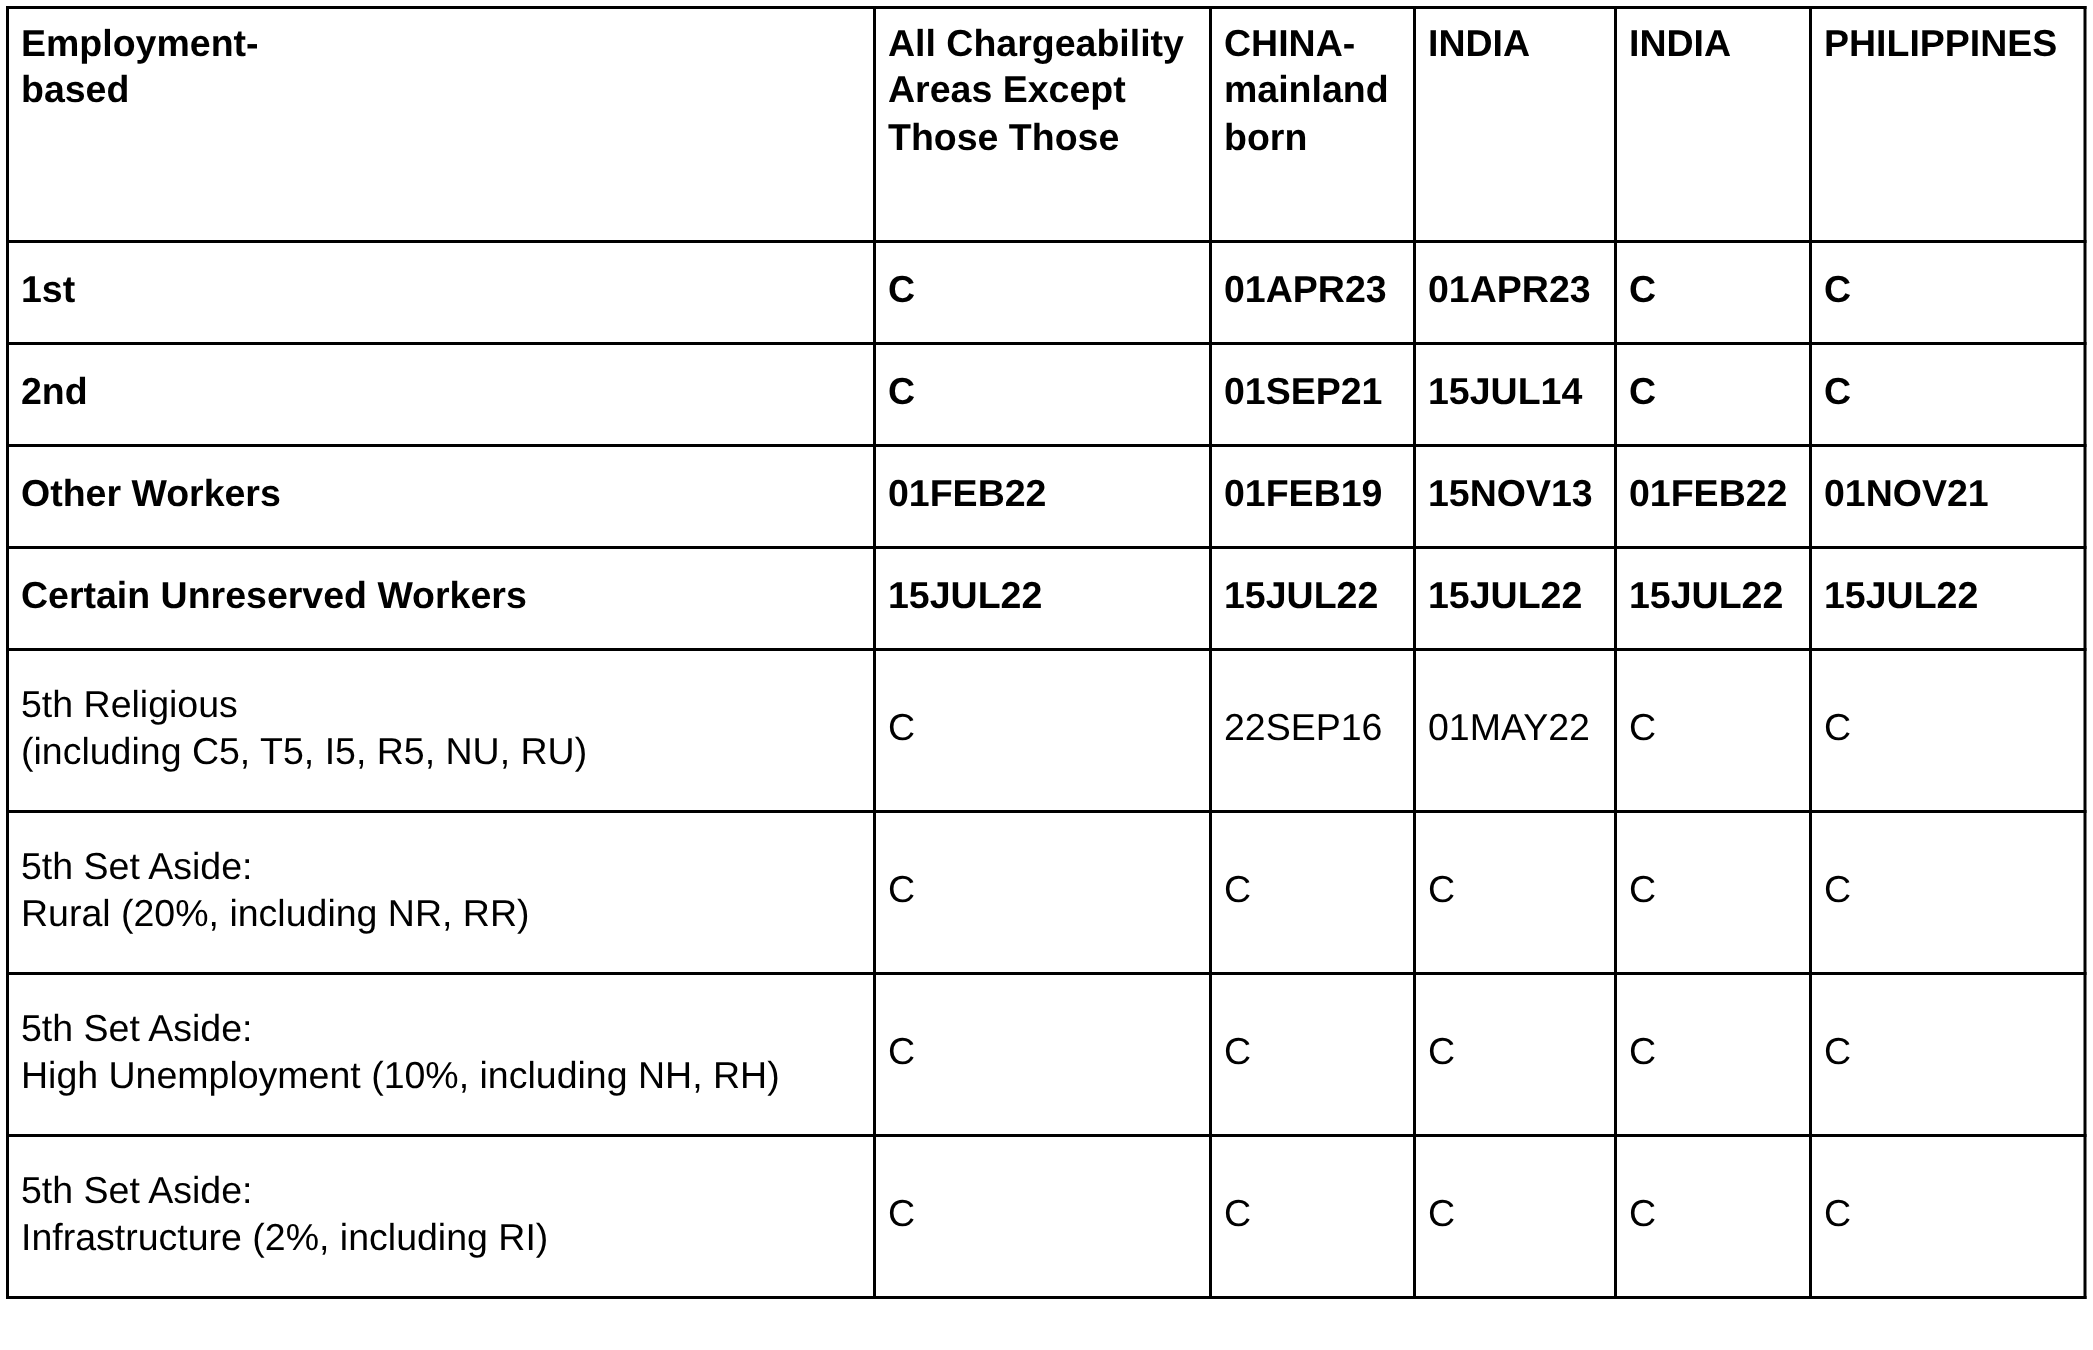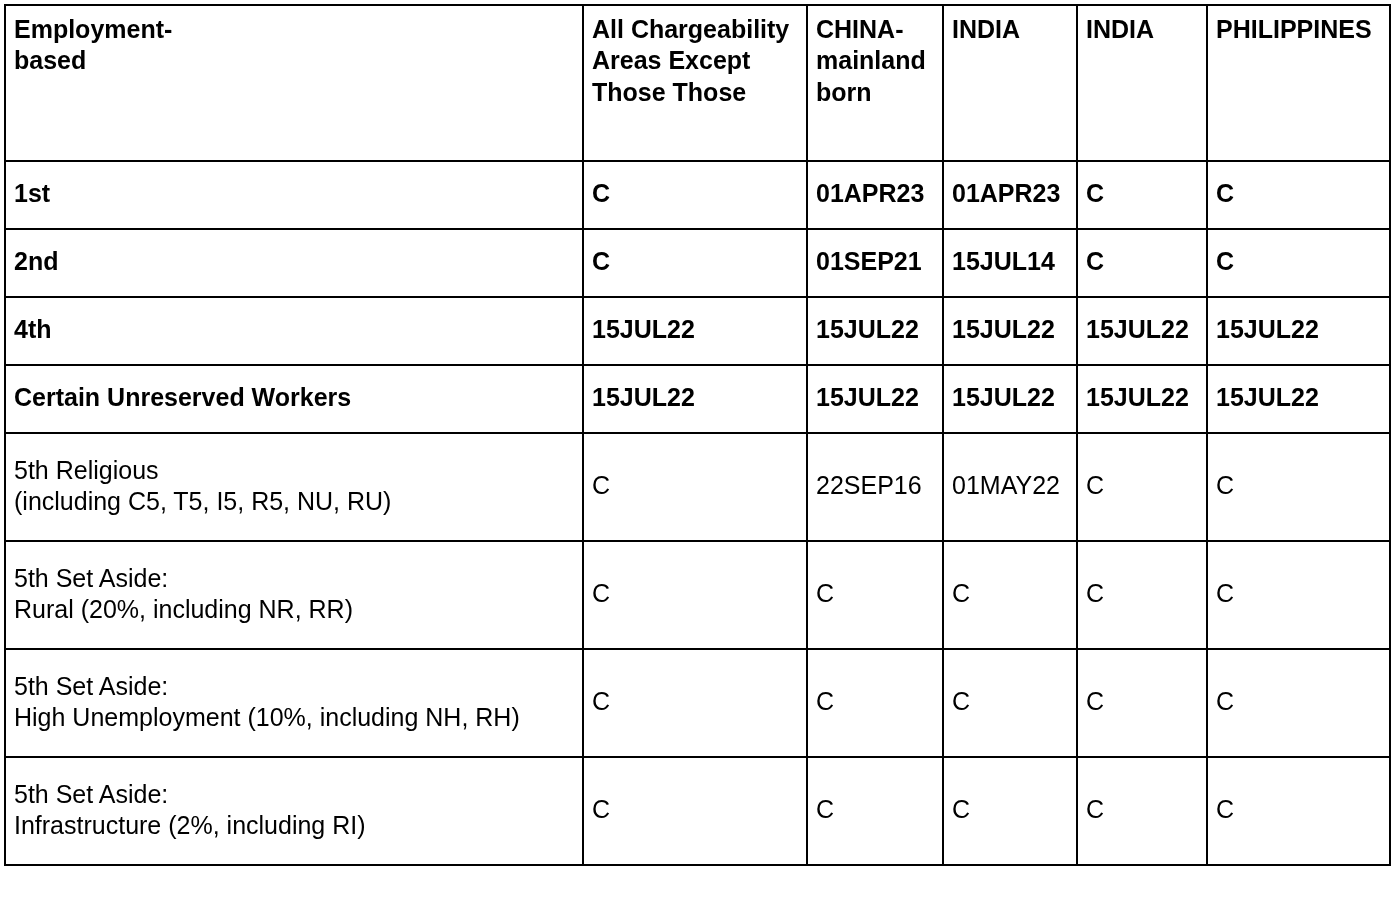--- a/index.html
+++ b/index.html
@@ -93,26 +93,26 @@
       </tr>
       <tr class="short">
         <td class="cat">2nd</td>
         <td>C</td>
         <td>01SEP21</td>
         <td>15JUL14</td>
         <td>C</td>
         <td>C</td>
       </tr>
       <tr class="short">
-        <td class="cat">4th</td>
-        <td>15JUL22</td>
-        <td>15JUL22</td>
-        <td>15JUL22</td>
-        <td>15JUL22</td>
-        <td>15JUL22</td>
+        <td class="cat">Other Workers</td>
+        <td>01FEB22</td>
+        <td>01FEB19</td>
+        <td>15NOV13</td>
+        <td>01FEB22</td>
+        <td>01NOV21</td>
       </tr>
       <tr class="short">
         <td class="cat">Certain Unreserved Workers</td>
         <td>15JUL22</td>
         <td>15JUL22</td>
         <td>15JUL22</td>
         <td>15JUL22</td>
         <td>15JUL22</td>
       </tr>
       <tr class="tall">

